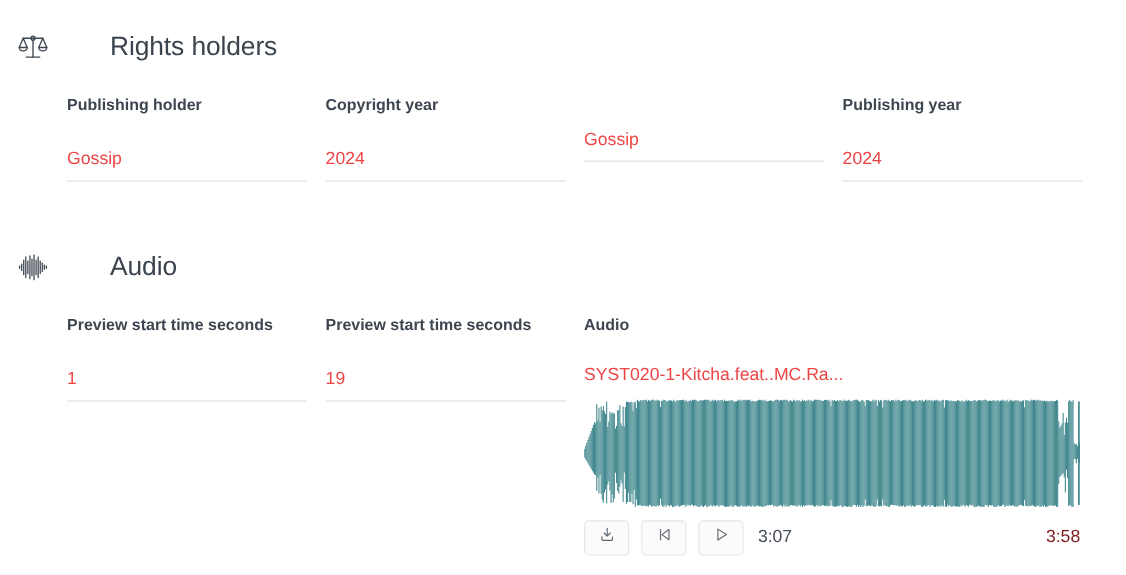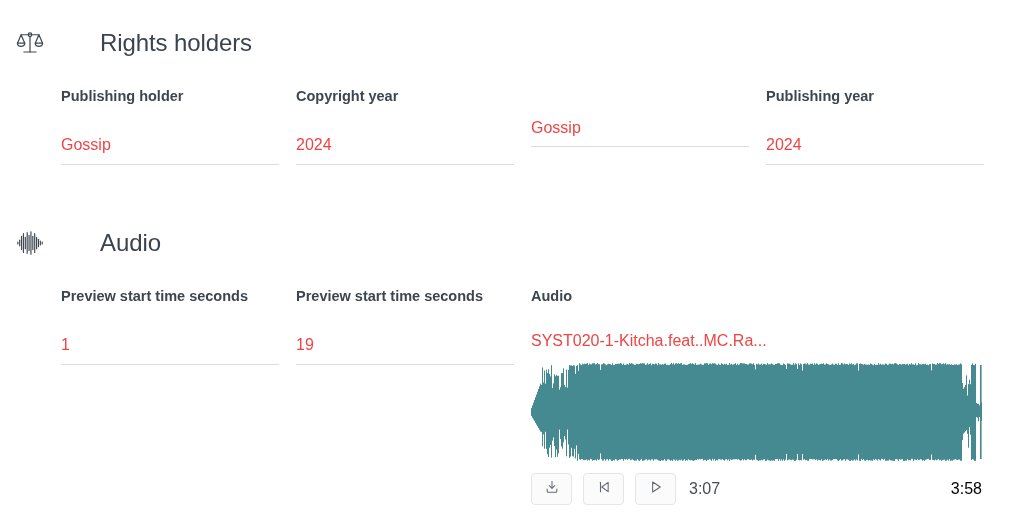--- a/index.html
+++ b/index.html
@@ -143,21 +143,21 @@
     color: #454d57;
   }
   .time-total {
     position: absolute;
     right: 0px;
     top: 0;
     height: 32px;
     display: flex;
     align-items: center;
     font-size: 16px;
-    color: #000000;
+    color: #7f1d1d;
     margin-left: 32px;
   }
 
   .sec-rights { top: 20px; }
   .sec-rights .fields { margin-top: 22px; }
   .sec-audio  { top: 220px; }
   .sec-audio .fields { margin-top: 22px; }
 </style>
 </head>
 <body>

